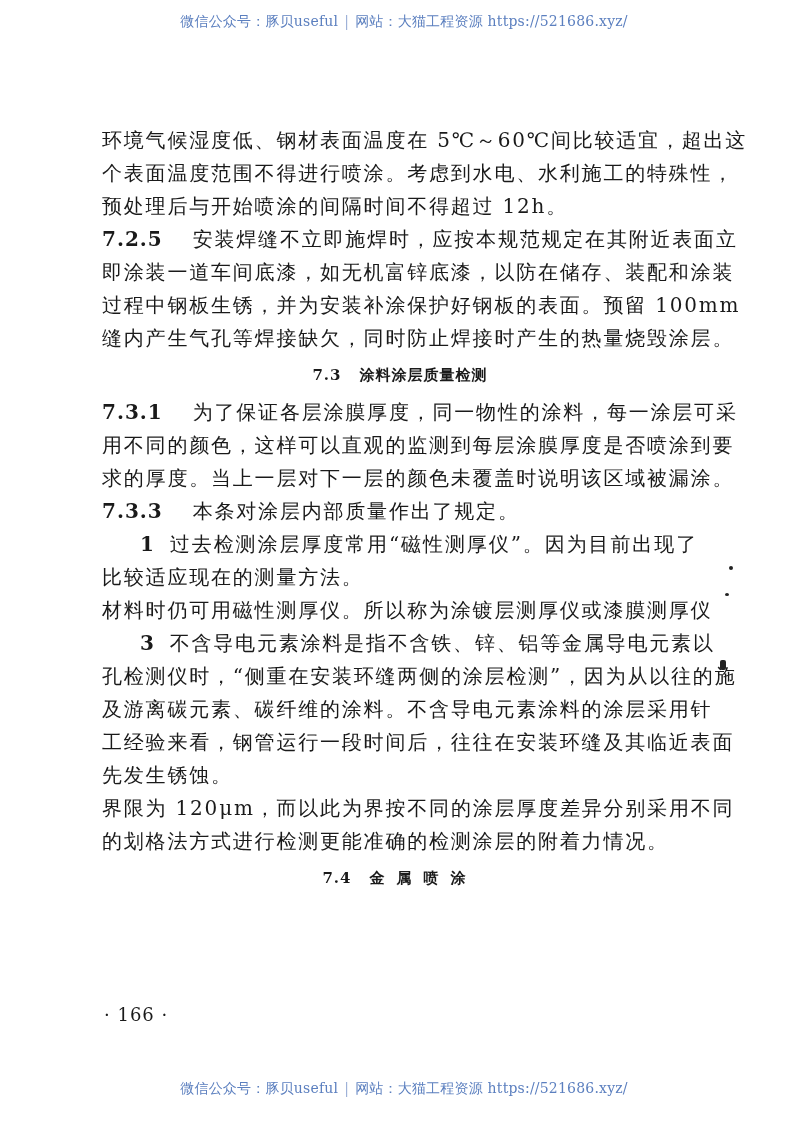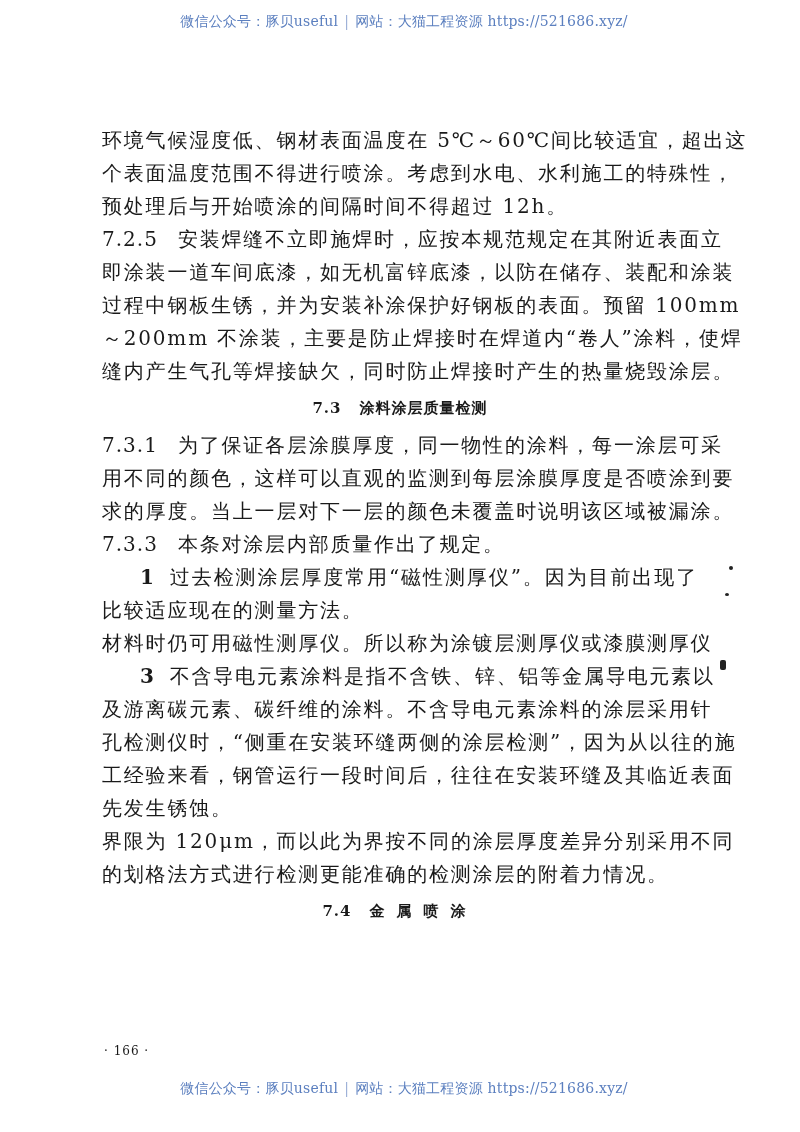--- a/index.html
+++ b/index.html
@@ -8,30 +8,30 @@
   .watermark { position: absolute; left: 4px; width: 800px; text-align: center;
                font-family: "DejaVu Serif", "Liberation Serif", serif; font-size: 14px;
                color: #5b7fbf; letter-spacing: 0.2px; }
   .watermark .sep { color: #9aaed6; margin: 0 6px; }
   .wm-top { top: 13px; }
   .wm-bottom { top: 1080px; }
   .page { position: absolute; left: 102px; top: 124px; width: 596px; }
   .line { height: 33px; line-height: 33px; font-size: 20px; white-space: nowrap;
           letter-spacing: 1.8px; text-align: justify; text-align-last: justify; }
   .line.last { text-align-last: left; }
-  .clause-no { font-weight: normal; font-family: "DejaVu Serif", "Liberation Serif", serif;
-               letter-spacing: 1px; margin-right: 20px; }
+  .clause-no { font-weight: bold; font-family: "DejaVu Serif", "Liberation Serif", serif;
+               letter-spacing: 1px; margin-right: 30px; }
   .item-no { font-weight: bold; margin-left: 38px; margin-right: 14px; }
   .heading { height: 33px; line-height: 33px; font-size: 15px; font-weight: bold;
              text-align: center; font-family: "DejaVu Sans", "Liberation Sans", sans-serif;
              letter-spacing: 1px; }
   .heading .hnum { margin-right: 18px; font-family: "DejaVu Serif", "Liberation Serif", serif; }
   .heading.spaced .htitle { letter-spacing: 12px; }
   .gap-sm { height: 4px; }
-  .page-number { position: absolute; left: 104px; top: 1044px; font-size: 12px;
+  .page-number { position: absolute; left: 104px; top: 1004px; font-size: 18px;
                  font-family: "DejaVu Serif", "Liberation Serif", serif; letter-spacing: 1px; }
   .speck { position: absolute; background: #222; border-radius: 50%; }
 </style>
 </head>
 <body>
 
 <div class="watermark wm-top">
   <span>微信公众号：豚贝useful</span><span class="sep">|</span><span>网站：大猫工程资源</span>
   <span>https://521686.xyz/</span>
 </div>
@@ -41,21 +41,20 @@
   <div>
     <div class="line">环境气候湿度低、钢材表面温度在 5℃～60℃间比较适宜，超出这</div>
     <div class="line">个表面温度范围不得进行喷涂。考虑到水电、水利施工的特殊性，</div>
     <div class="line last">预处理后与开始喷涂的间隔时间不得超过 12h。</div>
   </div>
 
   <div>
     <div class="line"><span class="clause-no">7.2.5</span><span>安装焊缝不立即施焊时，应按本规范规定在其附近表面立</span></div>
     <div class="line">即涂装一道车间底漆，如无机富锌底漆，以防在储存、装配和涂装</div>
     <div class="line">过程中钢板生锈，并为安装补涂保护好钢板的表面。预留 100mm</div>
-    <div class="line">～200mm 不涂装，主要是防止焊接时在焊道内“卷人”涂料，使焊</div>
     <div class="line last">缝内产生气孔等焊接缺欠，同时防止焊接时产生的热量烧毁涂层。</div>
   </div>
 
   <div class="gap-sm"></div>
   <div class="heading">
     <span class="hnum">7.3</span><span class="htitle">涂料涂层质量检测</span>
   </div>
   <div class="gap-sm"></div>
 
   <div>
@@ -68,22 +67,22 @@
     <div class="line last"><span class="clause-no">7.3.3</span><span>本条对涂层内部质量作出了规定。</span></div>
 
     <div>
       <div class="line"><span class="item-no">1</span><span>过去检测涂层厚度常用“磁性测厚仪”。因为目前出现了</span></div>
       <div class="line last">比较适应现在的测量方法。</div>
       <div class="line">材料时仍可用磁性测厚仪。所以称为涂镀层测厚仪或漆膜测厚仪</div>
     </div>
 
     <div>
       <div class="line"><span class="item-no">3</span><span>不含导电元素涂料是指不含铁、锌、铝等金属导电元素以</span></div>
+      <div class="line">孔检测仪时，“侧重在安装环缝两侧的涂层检测”，因为从以往的施</div>
       <div class="line">及游离碳元素、碳纤维的涂料。不含导电元素涂料的涂层采用针</div>
-      <div class="line">孔检测仪时，“侧重在安装环缝两侧的涂层检测”，因为从以往的施</div>
       <div class="line">工经验来看，钢管运行一段时间后，往往在安装环缝及其临近表面</div>
       <div class="line last">先发生锈蚀。</div>
     </div>
 
     <div>
       <div class="line">界限为 120μm，而以此为界按不同的涂层厚度差异分别采用不同</div>
       <div class="line last">的划格法方式进行检测更能准确的检测涂层的附着力情况。</div>
     </div>
   </div>
 

